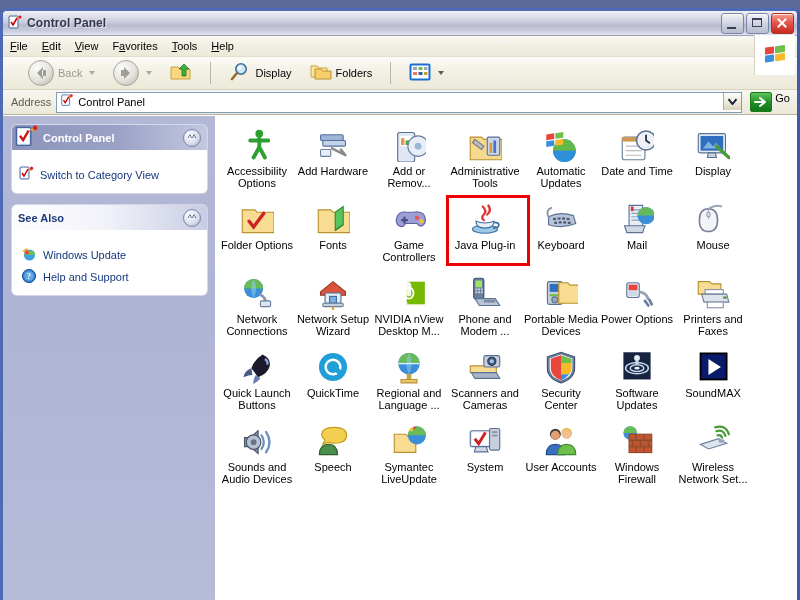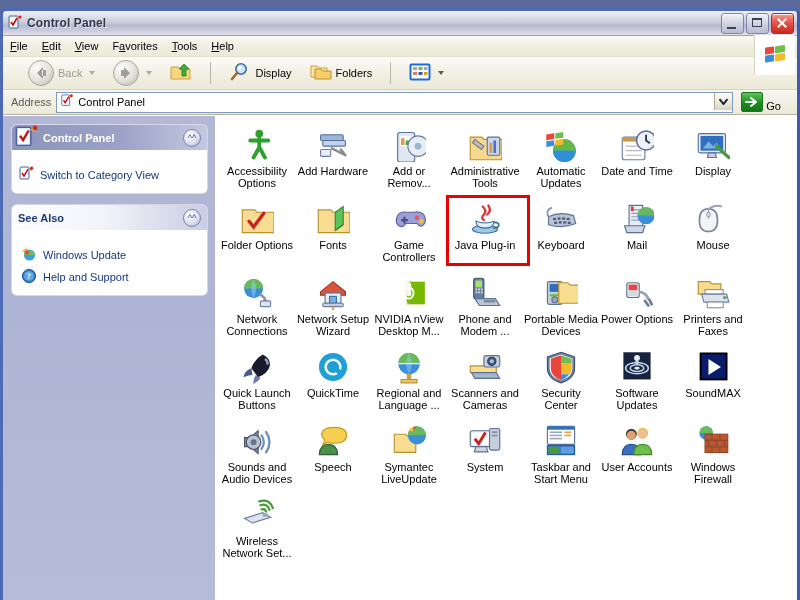--- a/index.html
+++ b/index.html
@@ -79,21 +79,21 @@
   }
   #addressbar .addr-lbl{color:#5a5a52;font-size:11px;}
   .addr-field{
     flex:1;height:19px;background:#fff;border:1px solid #7f9db9;
     display:flex;align-items:center;gap:4px;padding-left:3px;margin-right:0;position:relative;
   }
   .addr-field .val{font-size:11px;color:#000;}
   .addr-drop{position:absolute;right:0;top:0;width:17px;height:17px;
      background:linear-gradient(to bottom,#fdfdfb,#ece9d8 60%,#d6d2bf);
      border-left:1px solid #b0ac9a;display:flex;align-items:center;justify-content:center;}
-  .go-btn{display:flex;align-items:flex-end;gap:3px;padding:0 16px 0 3px;}
+  .go-btn{display:flex;align-items:flex-start;gap:3px;padding:0 7px 0 3px;}
   .go-sq{width:20px;height:18px;border-radius:2px;position:relative;
     background:linear-gradient(to bottom,#5fc25f,#1f8c1f 55%,#14761b);border:1px solid #177a17;}
   
   #content{flex:1;display:flex;min-height:0;background:#fff;border-top:1px solid #fff;}
   #leftpane{
     width:212px;flex:0 0 212px;
     background:linear-gradient(to bottom,#b2b8d6 0%,#aeb4d3 40%,#b6bcd8 100%);
     padding:9px 8px 0 9px;box-sizing:border-box;overflow:hidden;
   }
   .panel{border-radius:5px;overflow:hidden;margin-bottom:12px;background:rgba(255,255,255,.92);
@@ -655,39 +655,20 @@
                 <path d="M6 13 l3.4 4.4 l6 -10" stroke="#c22" stroke-width="2.6" fill="none"></path>
                 <path d="M7 20 h9 l1.6 4.6 h-12 z" fill="#cfd8e4" stroke="#5a7294"></path>
                 <rect x="19" y="4" width="9" height="19" rx="1.4" fill="#c7cfdc" stroke="#5a7294"></rect>
                 <g fill="#8a93a8">
                   <rect x="21" y="6.4" width="5" height="1.6"></rect>
                   <rect x="21" y="9.4" width="5" height="1.6"></rect>
                 </g>
               </svg></span>
             <span class="cap">System</span>
           </div>
-          <div class="cell" id="cell-34">
-            <span class="glyph"><svg width="34" height="34" viewBox="0 0 30 30">
-                <rect x="3" y="2" width="24" height="16" rx="1" fill="#fff" stroke="#5a7294"></rect>
-                <rect x="3" y="2" width="24" height="3" fill="#2f6fc0"></rect>
-                <g fill="#9ab">
-                  <rect x="5" y="6.6" width="11" height="1.4"></rect>
-                  <rect x="5" y="9.4" width="11" height="1.4"></rect>
-                  <rect x="5" y="12.2" width="11" height="1.4"></rect>
-                </g>
-                <g fill="#e8a33d">
-                  <rect x="18" y="6.6" width="6" height="1.4"></rect>
-                  <rect x="18" y="9.4" width="6" height="1.4"></rect>
-                </g>
-                <rect x="3" y="19" width="24" height="8" fill="#3a7fd0" stroke="#245a9e"></rect>
-                <rect x="4" y="20" width="9" height="6" rx="1" fill="#4a9a3a"></rect>
-                <rect x="15" y="20" width="11" height="6" rx="1" fill="#5f9fe0"></rect>
-              </svg></span>
-            <span class="cap">Taskbar and Start Menu</span>
-          </div>
           <div class="cell" id="cell-35">
             <span class="glyph"><svg width="34" height="34" viewBox="0 0 30 30">
                 <circle cx="10" cy="9" r="4.8" fill="#3a3a3a"></circle>
                 <path d="M2 27 q0 -9 8 -9 q8 0 8 9 z" fill="#3a6fc0" stroke="#254d8c"></path>
                 <circle cx="10" cy="10" r="4" fill="#e0a070"></circle>
                 <circle cx="20" cy="8" r="4.8" fill="#e8c05a"></circle>
                 <path d="M12 27 q0 -9 8 -9 q8 0 8 9 z" fill="#6fbf4a" stroke="#3f8a2f"></path>
                 <circle cx="20" cy="9" r="4" fill="#f0c090"></circle>
               </svg></span>
             <span class="cap">User Accounts</span>

